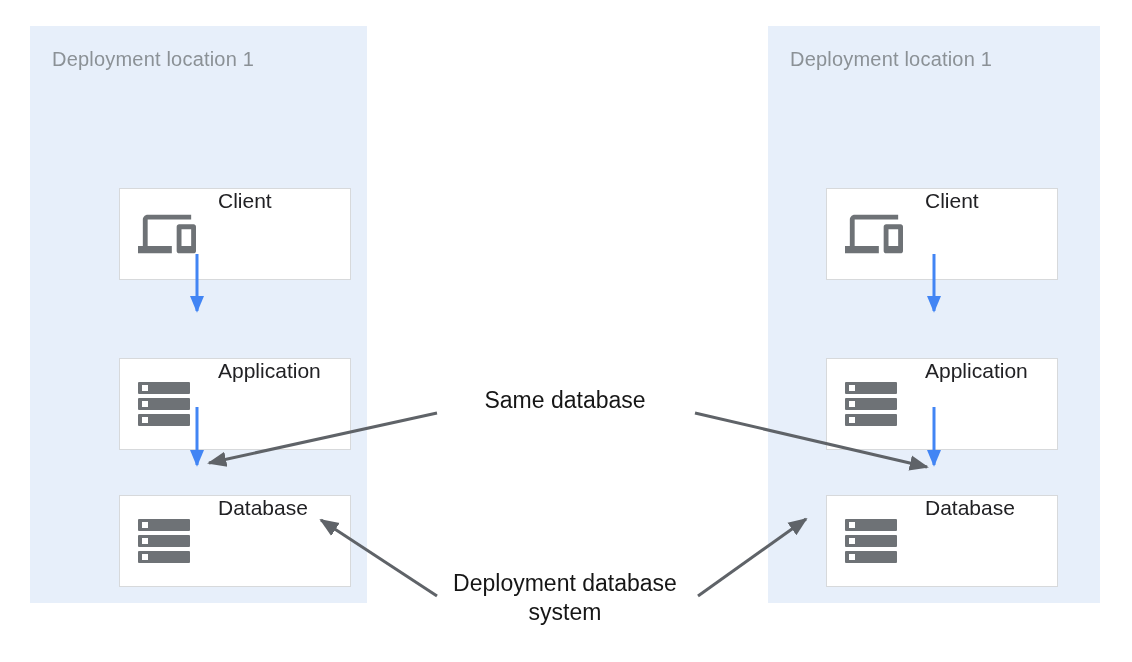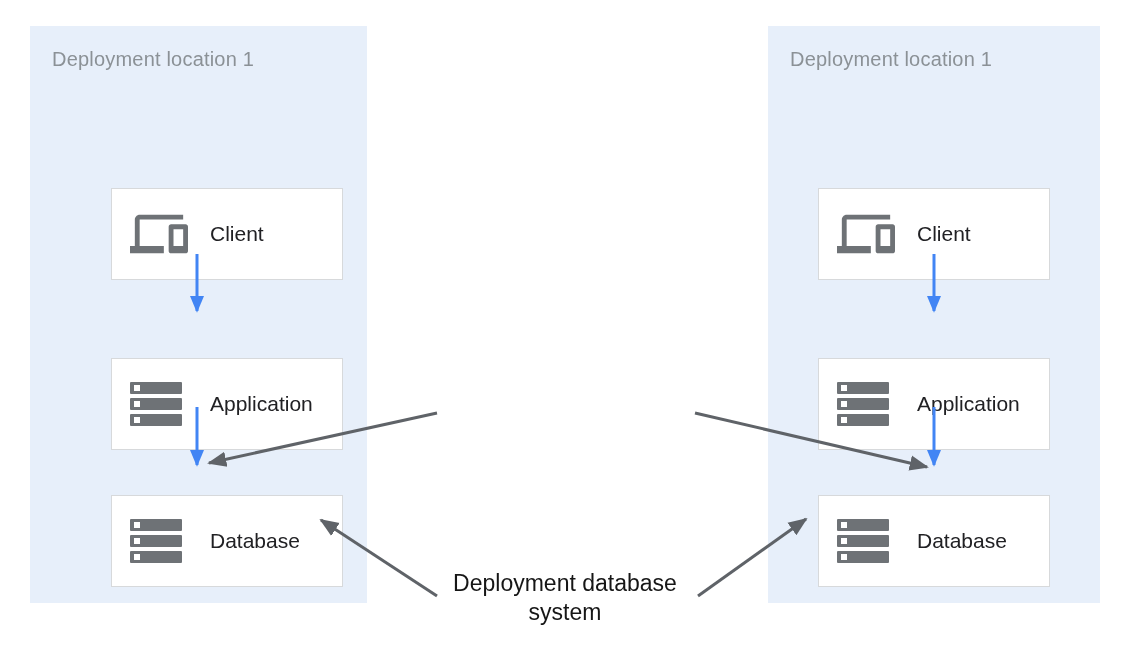--- a/index.html
+++ b/index.html
@@ -12,21 +12,21 @@
   }
   .panel-1{left:30px;width:337px;}
   .panel-2{left:768px;width:332px;}
   .panel-title{
     position:absolute;left:22px;top:22px;
     font-size:20px;letter-spacing:.2px;color:#8B9196;white-space:nowrap;
   }
   .node{
     position:absolute;width:232px;height:92px;background:#ffffff;
     border:1px solid #D7D9DB;box-sizing:border-box;
-    display:flex;align-items:center;padding-left:18px;
+    display:flex;padding-left:18px;margin-left:8px;
   }
   .node-client{top:162px;}
   .node-application{top:332px;}
   .node-database{top:469px;}
   .col-left .node{left:81px;}
   .panel-2 .node{left:50px;} 
   .icon-wrap{width:80px;display:flex;align-items:center;flex:0 0 80px;}
   .node-label{font-size:21px;color:#212124;white-space:nowrap;}
   
   .storage-icon{display:flex;flex-direction:column;gap:4px;}
@@ -160,19 +160,20 @@
     <line x1="934" y1="254" x2="934" y2="311" stroke="#4285F4" stroke-width="3" marker-end="url(#headBlue)"></line>
     <line x1="934" y1="407" x2="934" y2="465" stroke="#4285F4" stroke-width="3" marker-end="url(#headBlue)"></line>
 
     <line x1="437" y1="413" x2="209" y2="463" stroke="#5F6368" stroke-width="3" marker-end="url(#headDark)"></line>
     <line x1="695" y1="413" x2="927" y2="467" stroke="#5F6368" stroke-width="3" marker-end="url(#headDark)"></line>
     <line x1="437" y1="596" x2="321" y2="520" stroke="#5F6368" stroke-width="3" marker-end="url(#headDark)"></line>
     <line x1="698" y1="596" x2="806" y2="519" stroke="#5F6368" stroke-width="3" marker-end="url(#headDark)"></line>
   </svg>
 
   <div class="annotation annotation-same">
+    <div>Same database</div>
   </div>
   <div class="annotation annotation-diff">
     <div>Deployment database</div>
     <div>system</div>
   </div>
 
 </div>
 
 </body></html>

